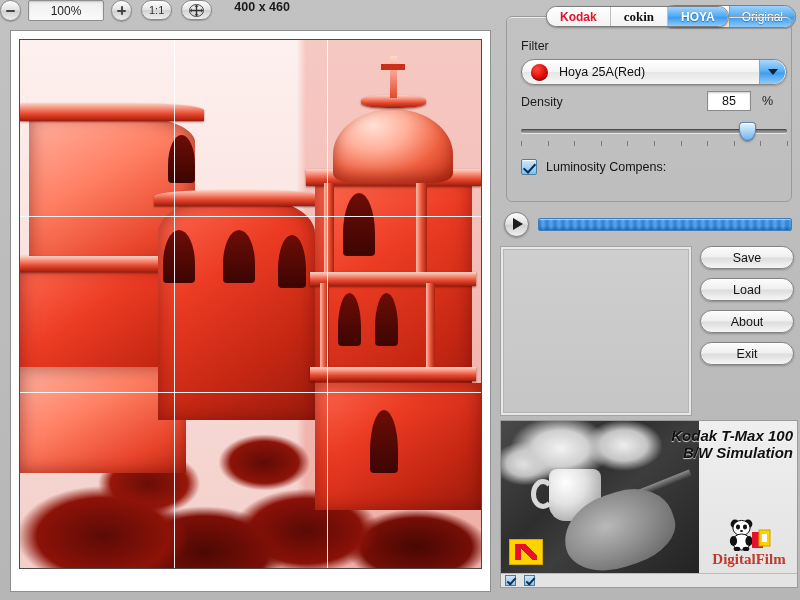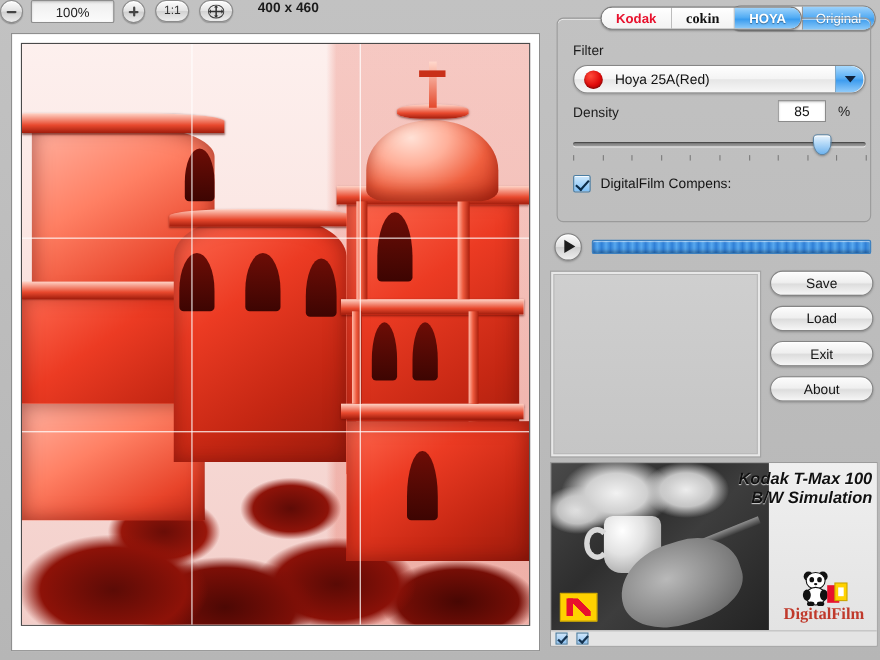--- a/index.html
+++ b/index.html
@@ -529,38 +529,38 @@
             <i style="left: 60%;"></i>
             <i style="left: 70%;"></i>
             <i style="left: 80%;"></i>
             <i style="left: 90%;"></i>
             <i style="left: 100%;"></i>
           </div>
       </div>
 
       <div id="lum-row">
         <span id="lum-check"></span>
-        <span id="lum-label">DigitalFilm Compens:</span>
+        <span id="lum-label">Luminosity Compens:</span>
       </div>
     </div>
 
     <div id="progress-row">
       <div id="play-btn">
           <span class="tri"></span>
         </div>
       <div id="progress-bar"></div>
     </div>
 
     <div id="thumb-box"></div>
 
     <div id="action-buttons">
       <div class="act-btn">Save</div>
       <div class="act-btn">Load</div>
+      <div class="act-btn">About</div>
       <div class="act-btn">Exit</div>
-      <div class="act-btn">About</div>
     </div>
 
     <div id="ad-banner">
       <div id="ad-right"></div>
       <div id="ad-photo">
         <div id="ad-pitcher"></div>
         <div id="ad-handle"></div>
         <div id="ad-neck"></div>
         <div id="ad-violin"></div>
         <div id="ad-kodak-logo">

